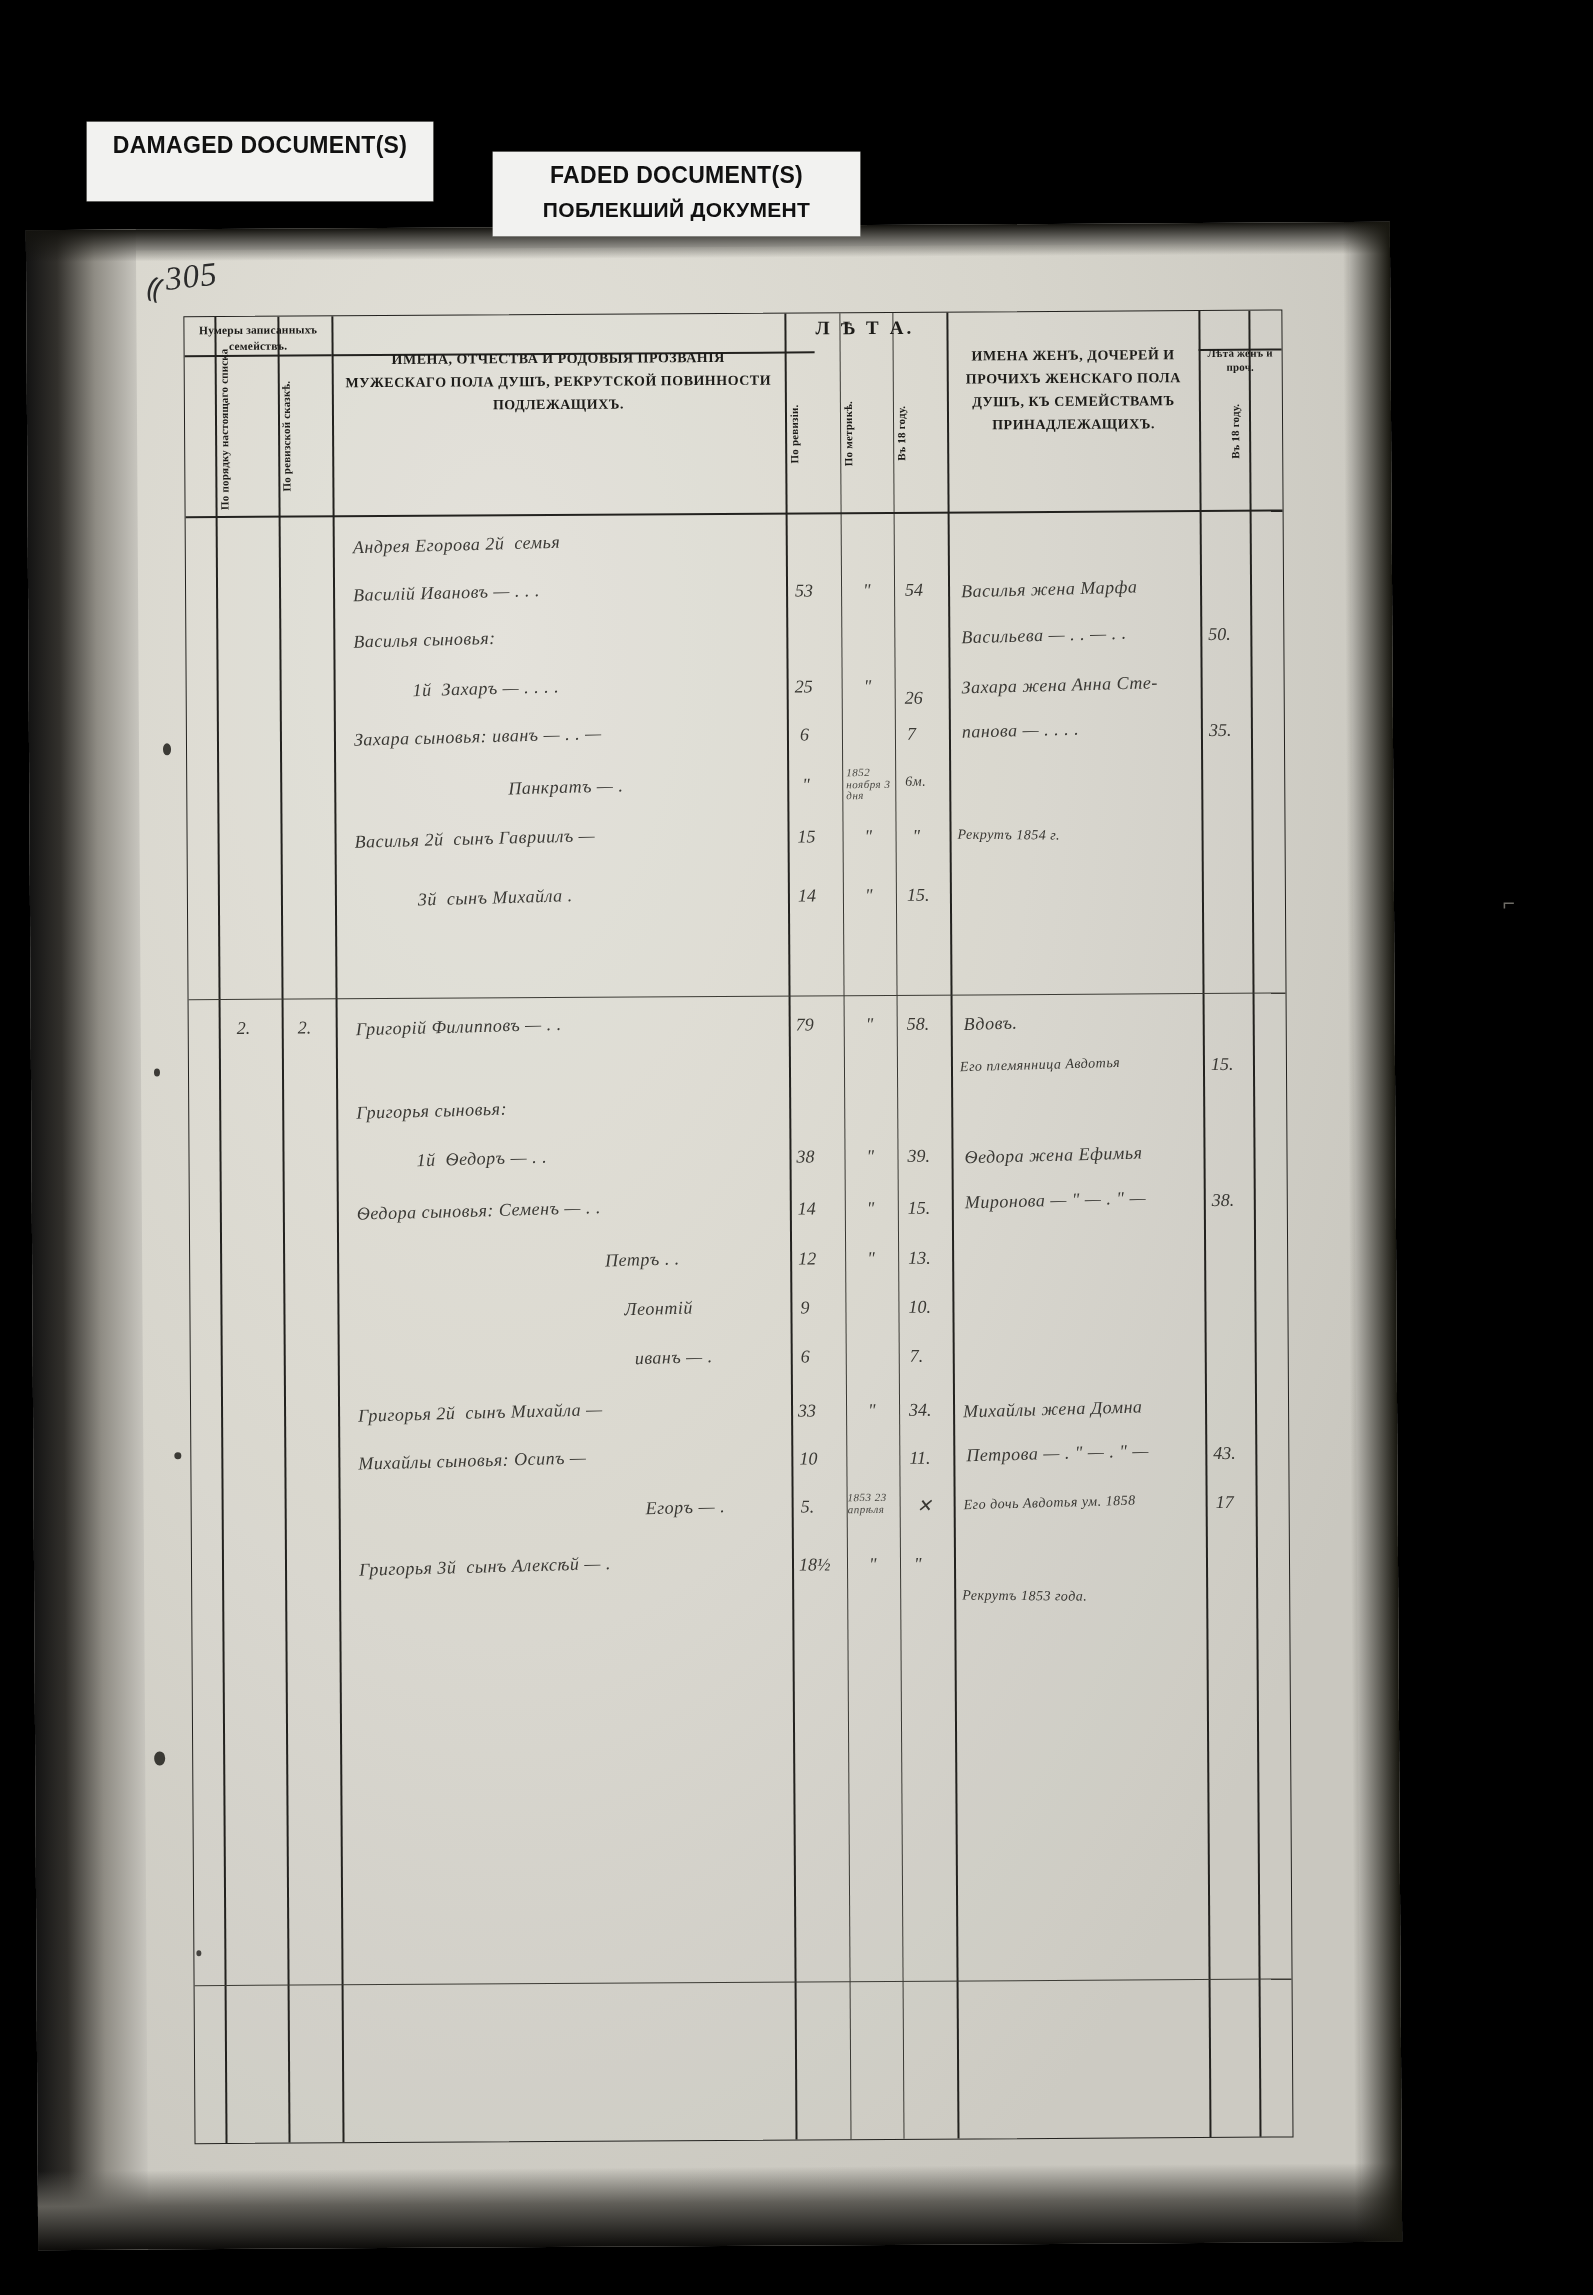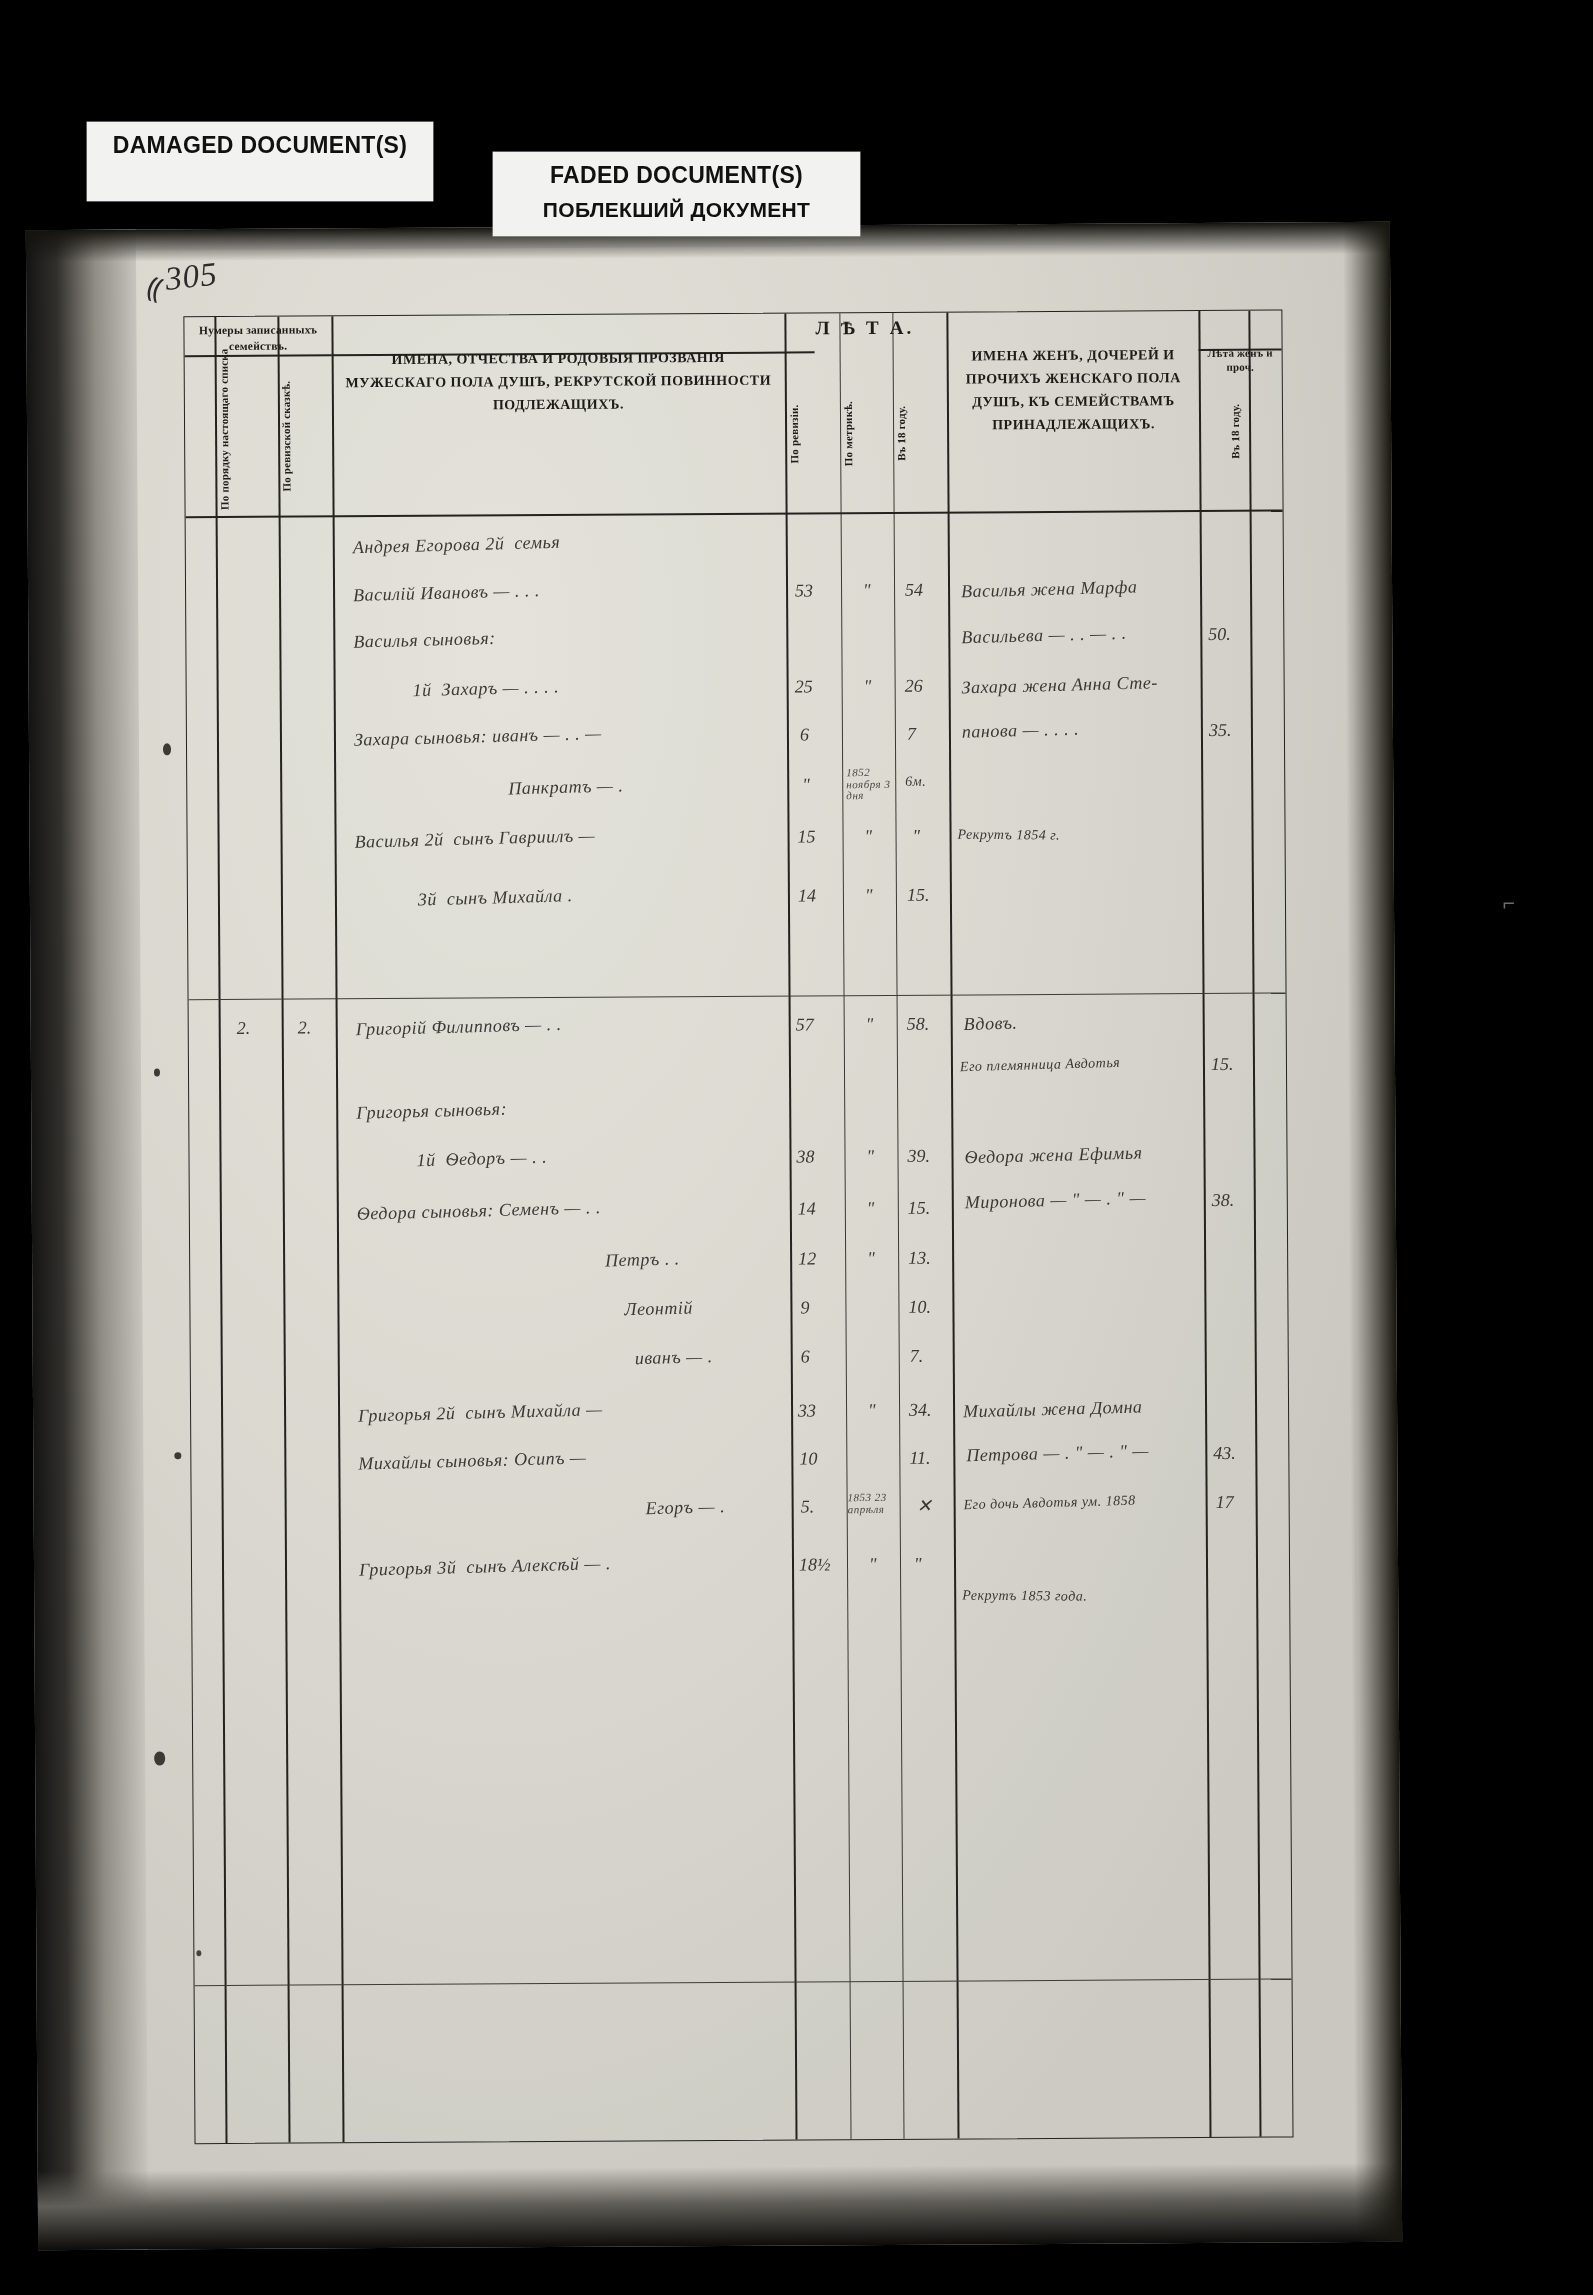--- a/index.html
+++ b/index.html
@@ -265,21 +265,21 @@
     <div class="hw r1" style="left:775px; top:267px;">Василья жена Марфа</div>
 
     <div class="hw r1" style="left:775px; top:313px;">Васильева — . .  —  . .</div>
     <div class="hw num" style="left:1022px; top:313px;">50.</div>
 
     <div class="hw r1" style="left:167px; top:314px;">Василья сыновья:</div>
 
     <div class="hw r1" style="left:226px; top:363px;">1й&nbsp; Захаръ — .  .  .  .</div>
     <div class="hw num" style="left:608px; top:363px;">25</div>
     <div class="hw num" style="left:677px; top:363px;">"</div>
-    <div class="hw num" style="left:718px; top:363px;">26</div>
+    <div class="hw num" style="left:718px; top:375px;">26</div>
     <div class="hw r1" style="left:775px; top:363px;">Захара жена Анна Сте-</div>
 
     <div class="hw r1" style="left:167px; top:411px;">Захара сыновья: иванъ — . .  —</div>
     <div class="hw num" style="left:613px; top:411px;">6</div>
     <div class="hw num" style="left:720px; top:411px;">7</div>
     <div class="hw r1" style="left:775px; top:408px;">панова — .  .   .  .</div>
     <div class="hw num" style="left:1022px; top:409px;">35.</div>
 
     <div class="hw r1" style="left:321px; top:462px;">Панкратъ — .</div>
     <div class="hw num" style="left:615px; top:461px;">"</div>
@@ -293,21 +293,21 @@
     <div class="hw sm rp" style="left:770px; top:515px;">Рекрутъ 1854 г.</div>
 
     <div class="hw r1" style="left:230px; top:572px;">3й&nbsp; сынъ Михайла .</div>
     <div class="hw num" style="left:610px; top:572px;">14</div>
     <div class="hw num" style="left:677px; top:572px;">"</div>
     <div class="hw num" style="left:719px; top:572px;">15.</div>
 
     <div class="hw num" style="left:48px; top:701px;">2.</div>
     <div class="hw num" style="left:109px; top:701px;">2.</div>
     <div class="hw r1" style="left:167px; top:701px;">Григорій Филипповъ — .   .</div>
-    <div class="hw num" style="left:607px; top:701px;">57</div>
+    <div class="hw num" style="left:607px; top:701px;">79</div>
     <div class="hw num" style="left:677px; top:701px;">"</div>
     <div class="hw num" style="left:718px; top:701px;">58.</div>
     <div class="hw r1" style="left:775px; top:701px;">Вдовъ.</div>
 
     <div class="hw sm r1" style="left:771px; top:745px;">Его племянница Авдотья</div>
     <div class="hw num" style="left:1022px; top:743px;">15.</div>
 
     <div class="hw r1" style="left:167px; top:785px;">Григорья сыновья:</div>
 
     <div class="hw r1" style="left:227px; top:833px;">1й&nbsp; Ѳедоръ — . .</div>

